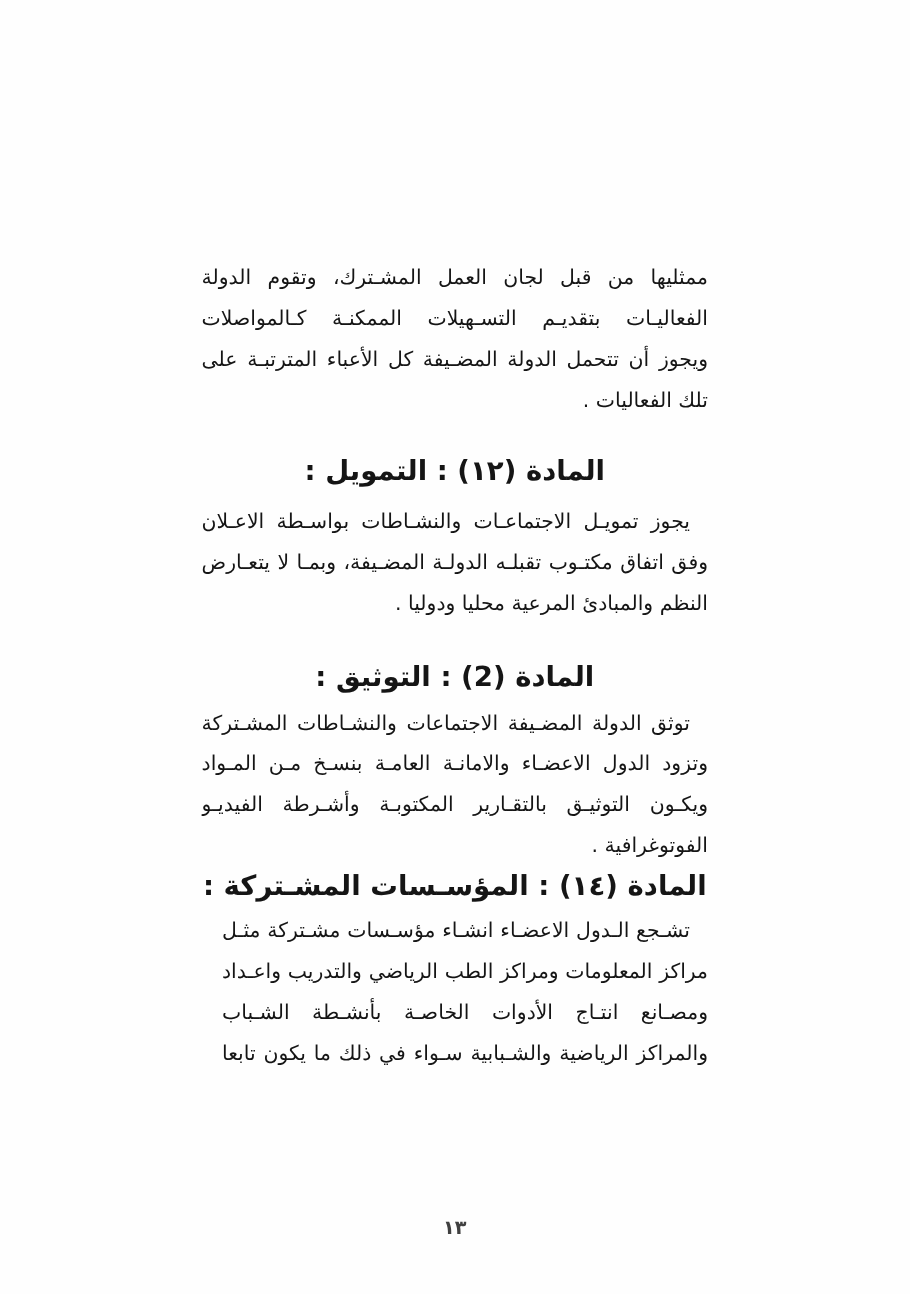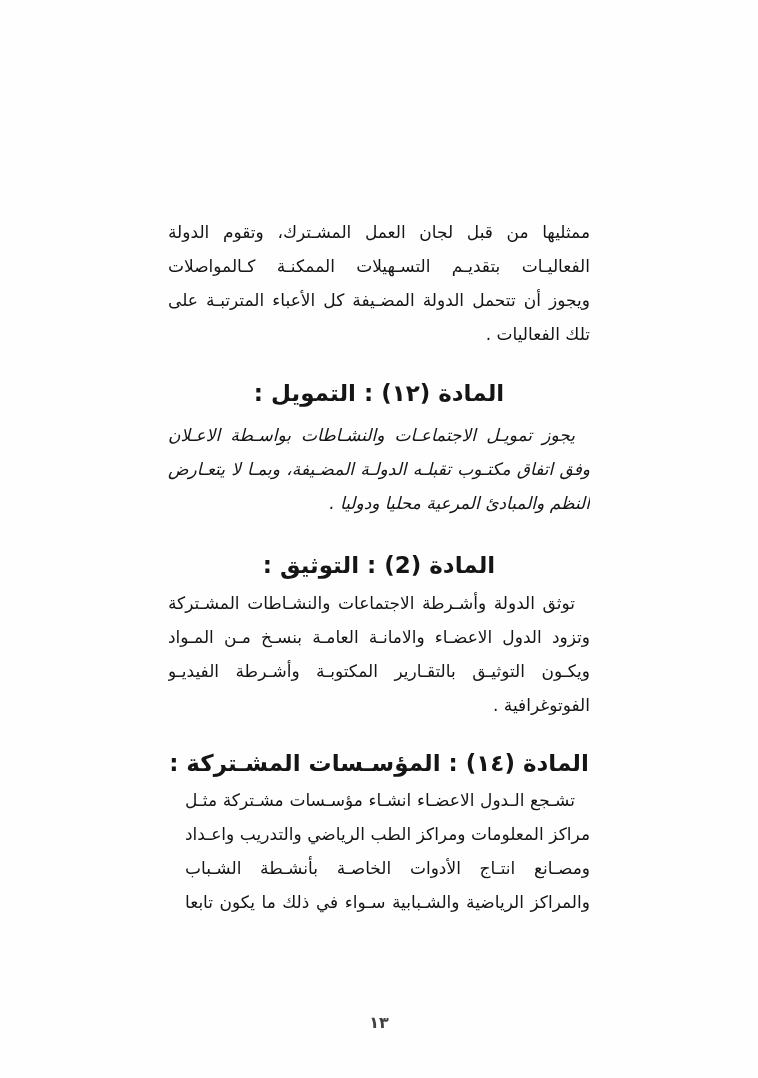--- a/index.html
+++ b/index.html
@@ -38,24 +38,24 @@
   .start { }
   .indent { padding-right: 15px; }
   .heading {
     margin: 0;
     font-weight: bold;
     font-size: 23px;
     line-height: 34px;
     text-align: center;
   }
   .mt-h1 { margin-top: 25px; }
-  .mt-p2 { margin-top: 8px; font-style: italic; }
+  .mt-p2 { margin-top: 8px; }
   .mt-h2 { margin-top: 28px; }
   .mt-p3 { margin-top: 4px; }
-  .mt-h3 { margin-top: 24px; }
+  .mt-h3 { }
   .mt-p4 { margin-top: 3px; margin-left: 17px; }
   .page-number {
     position: absolute;
     top: 1006px; left: 0;
     width: 758px;
     text-align: center;
     direction: rtl;
     font-size: 16px;
     font-weight: bold;
     line-height: 34px;
@@ -79,21 +79,21 @@
 
     <div class="para mt-p2">
       <p class="line just indent">يجوز تمويـل الاجتماعـات والنشـاطات بواسـطة الاعـلان</p>
       <p class="line just">وفق اتفاق مكتـوب تقبلـه الدولـة المضـيفة، وبمـا لا يتعـارض مـع</p>
       <p class="line start">النظم والمبادئ المرعية محليا ودوليا .</p>
     </div>
 
     <h2 class="heading mt-h2">المادة (2) : التوثيق :</h2>
 
     <div class="para mt-p3">
-      <p class="line just indent">توثق الدولة وأشـرطة الاجتماعات والنشـاطات المشـتركة</p>
+      <p class="line just indent">توثق الدولة المضـيفة الاجتماعات والنشـاطات المشـتركة</p>
       <p class="line just">وتزود الدول الاعضـاء والامانـة العامـة بنسـخ مـن المـواد الموثّقـة،</p>
       <p class="line just">ويكـون التوثيـق بالتقـارير المكتوبـة وأشـرطة الفيديـو والصـور</p>
       <p class="line start">الفوتوغرافية .</p>
     </div>
 
     <h2 class="heading mt-h3">المادة (١٤) : المؤسـسات المشـتركة :</h2>
 
     <div class="para mt-p4">
       <p class="line just indent">تشـجع الـدول الاعضـاء انشـاء مؤسـسات مشـتركة مثـل</p>
       <p class="line just">مراكز المعلومات ومراكز الطب الرياضي والتدريب واعـداد القـادة</p>

